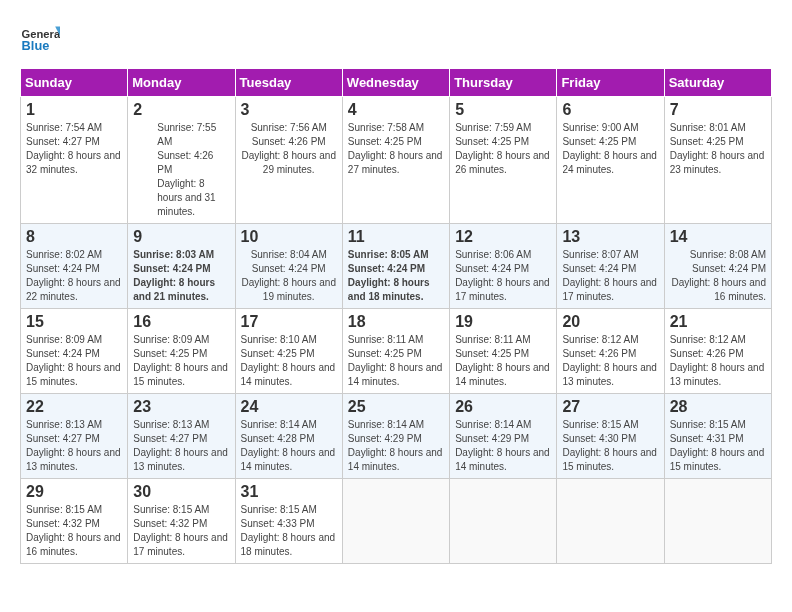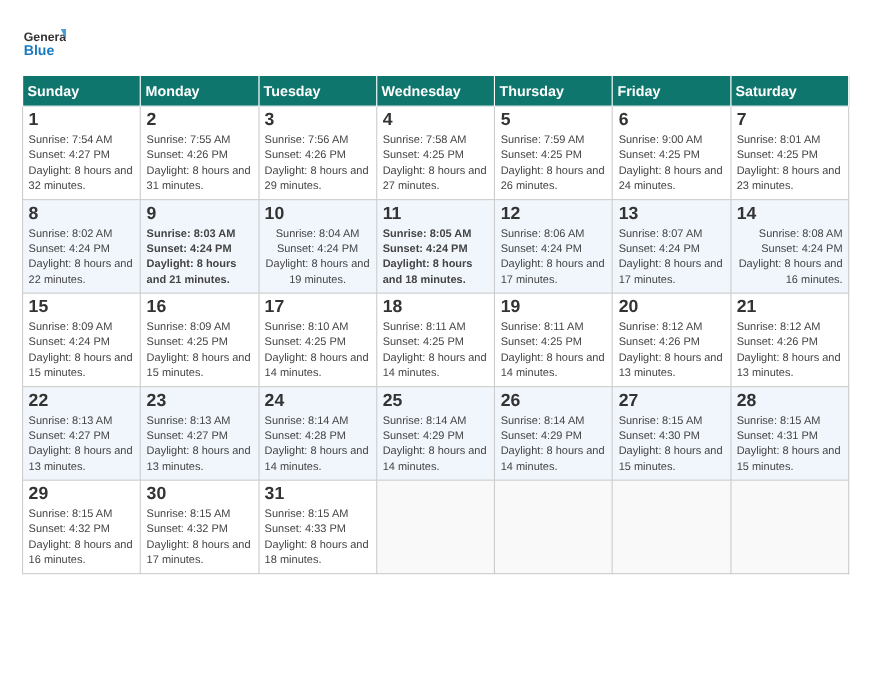--- a/index.html
+++ b/index.html
@@ -38,21 +38,21 @@
       color: #555;
       text-align: center;
       margin-bottom: 8px;
     }
     .calendar {
       width: 100%;
       border-collapse: collapse;
       font-size: 11px;
     }
     .calendar th {
-      background-color: #0f766e;
+      background-color: #a21caf;
       color: #fff;
       padding: 6px 4px;
       text-align: left;
       font-size: 13px;
       font-weight: bold;
       border: 1px solid #fff;
     }
     .calendar td {
       border: 1px solid #ccc;
       vertical-align: top;
@@ -110,27 +110,27 @@
   <tbody id="calendar-body">
   <tr class="row-odd">
         <td>
           <span class="day-num">1</span>
           <div class="day-info" style="white-space: pre-line;">Sunrise: 7:54 AM
 Sunset: 4:27 PM
 Daylight: 8 hours and 32 minutes.</div>
         </td>
         <td>
           <span class="day-num">2</span>
-          <div class="day-info" style="white-space: pre-line;">Sunrise: 7:55 AM
+          <div class="day-info" style="white-space: pre-line; margin-left: 24px;">Sunrise: 7:55 AM
 Sunset: 4:26 PM
 Daylight: 8 hours and 31 minutes.</div>
         </td>
         <td>
           <span class="day-num">3</span>
-          <div class="day-info" style="white-space: pre-line;">Sunrise: 7:56 AM
+          <div class="day-info" style="white-space: pre-line; text-align: center;">Sunrise: 7:56 AM
 Sunset: 4:26 PM
 Daylight: 8 hours and 29 minutes.</div>
         </td>
         <td>
           <span class="day-num">4</span>
           <div class="day-info" style="white-space: pre-line;">Sunrise: 7:58 AM
 Sunset: 4:25 PM
 Daylight: 8 hours and 27 minutes.</div>
         </td>
         <td>

